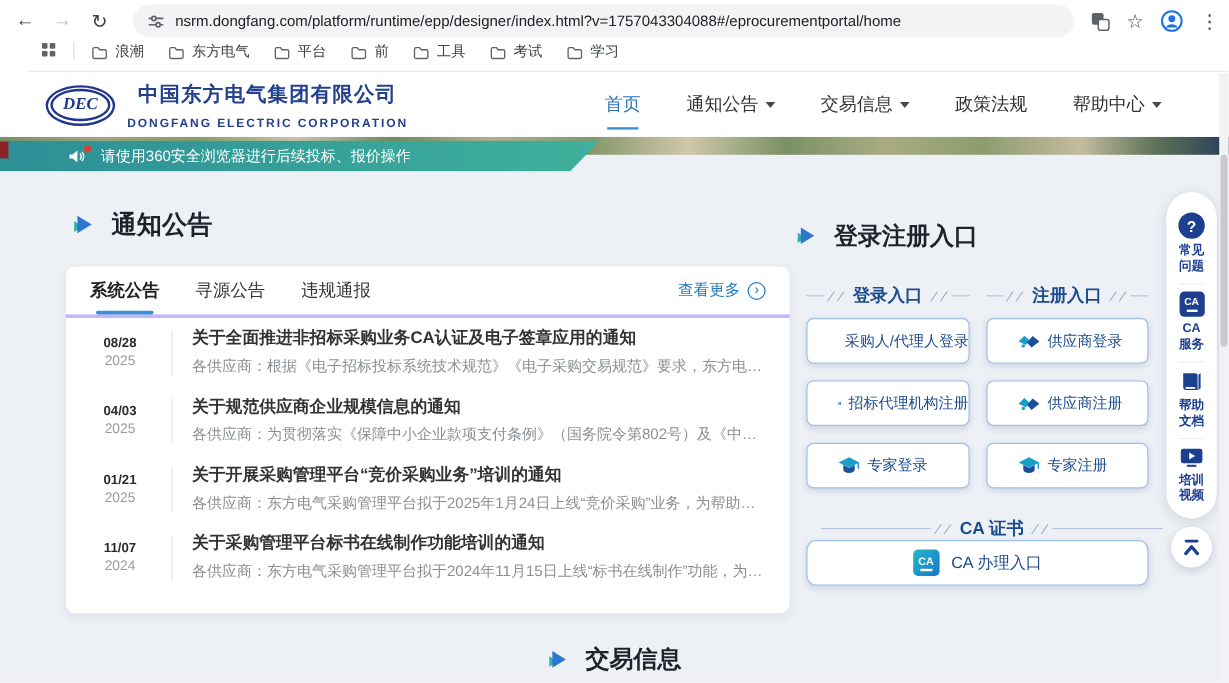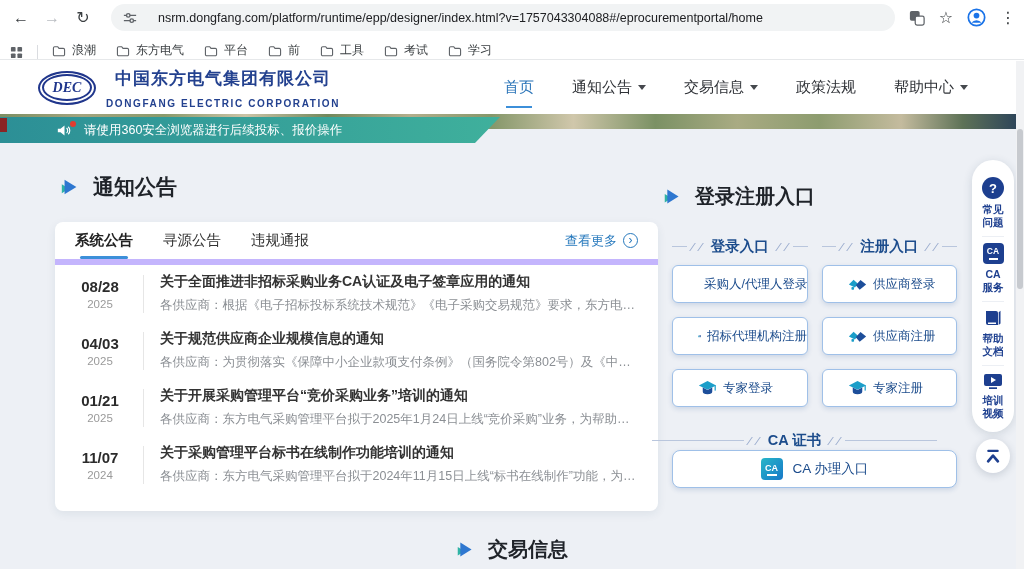--- a/index.html
+++ b/index.html
@@ -5,27 +5,27 @@
   * { margin:0; padding:0; box-sizing:border-box; }
   html,body { width:1024px; height:569px; overflow:hidden; font-family:"Liberation Sans","DejaVu Sans",sans-serif; background:#fff; }
   .screen { position:relative; width:1024px; height:569px; }
 
   
   .chrome-top { height:35px; display:flex; align-items:center; padding:0 8px; background:#fff; }
   .nav-ic { width:26px; height:26px; border-radius:50%; display:flex; align-items:center; justify-content:center;
             font-size:16px; color:#3c4043; margin-right:5px; cursor:pointer; }
   .nav-ic.dim { color:#b9bcc1; }
   .omnibox { flex:1; height:27px; background:#f1f3f4; border-radius:14px; display:flex; align-items:center;
-             padding:0 12px; margin:0 10px; gap:21px; }
+             padding:0 12px; margin:0 10px; gap:9px; }
   .url-text { font-size:12.5px; color:#202124; white-space:nowrap; overflow:hidden; }
   .chrome-right { display:flex; align-items:center; gap:14px; margin-left:4px; }
   .chrome-right span { display:flex; align-items:center; justify-content:center; color:#3c4043; font-size:15px; }
 
-  .bookmarks { height:25px; display:flex; align-items:flex-end; padding:0 10px; gap:20px;
-               border-bottom:1px solid #e6e8ea; font-size:12px; color:#3c4043; background:#fff; }
+  .bookmarks { height:25px; display:flex; align-items:flex-start; padding:0 10px; gap:20px;
+               border-bottom:1px solid #e6e8ea; font-size:12px; color:#3c4043; background:#fff;margin-left:24px; }
   .bm-sep { width:1px; height:14px; background:#dadce0; margin:0 -6px; }
   .bm { display:flex; align-items:center; gap:6px; cursor:pointer; }
 
   
   .page { position:absolute; top:61px; left:0; width:1024px; height:508px; background:#edf0f5; overflow:hidden; }
 
   .site-header { position:absolute; top:0; left:0; right:0; height:53px; background:#fff; z-index:5;
                  display:flex; align-items:center; }
   .logo-wrap { display:flex; align-items:center; gap:10px; margin-left:38px;text-align:center; }
   .dec-oval { width:58px; height:34px; border:2px solid #20368c; border-radius:50%;
@@ -53,50 +53,50 @@
   .red-dot { position:absolute; top:-3px; right:-4px; width:6px; height:6px; border-radius:50%; background:#e23c30; }
   .red-sliver { position:absolute; top:57px; left:0; width:7px; height:14px; background:#8a2424; z-index:5; }
 
   .section-heading { display:flex; align-items:center; gap:13px; font-weight:bold; color:#1f2329; }
   .sh-notices { position:absolute; left:60px; top:112px; font-size:21px; }
   .sh-login { position:absolute; left:663px; top:122px; font-size:20px; }
 
   
   .notice-card { position:absolute; left:55px; top:161px; width:603px; height:289px; background:#fff;
                  border-radius:8px; box-shadow:0 3px 10px rgba(30,60,90,.08); }
-  .tab-row { display:flex; align-items:center; height:43px; padding:0 20px; border-bottom:6px solid #c4b5fd; }
+  .tab-row { display:flex; align-items:center; height:43px; padding:0 20px; border-bottom:3px solid #c4b5fd; }
   .tab { position:relative; font-size:14.5px; color:#333; margin-right:30px; height:100%;
          display:flex; align-items:center; cursor:pointer; }
   .tab.active { font-weight:bold; color:#222; }
   .tab.active::after { content:''; position:absolute; left:8%; right:8%; bottom:0; height:3px; background:#3c8fd9; border-radius:2px; }
   .more { margin-left:auto; display:flex; align-items:center; gap:6px; color:#2779bd; font-size:13px; cursor:pointer; }
   .more-circle { width:15px; height:15px; border:1px solid #2779bd; border-radius:50%;
                  display:flex; align-items:center; justify-content:center; font-size:12px; line-height:1; padding-bottom:2px; }
   .notice-item { display:flex; align-items:center; height:57px; padding:0 20px 0 18px; }
   .date-block { width:54px; text-align:center; flex:none; }
-  .n-date { font-size:15px; font-weight:bold; color:#2b2b2b; }
+  .n-date { font-size:11px; font-weight:bold; color:#2b2b2b; }
   .n-year { font-size:11.5px; color:#9a9a9a; margin-top:3px; }
   .v-div { width:1px; height:38px; background:#e6e6e6; margin:0 16px; flex:none; }
   .n-text { flex:1; min-width:0; }
   .n-title { font-size:14px; font-weight:bold; color:#333; white-space:nowrap; overflow:hidden; text-overflow:ellipsis; }
   .n-summary { font-size:12.5px; color:#8b8f94; margin-top:6px; white-space:nowrap; overflow:hidden; text-overflow:ellipsis; }
 
   
   .entry-dividers { position:absolute; left:672px; top:176px; width:285px; display:flex; gap:14px; }
   .entry-div { flex:1; display:flex; align-items:center; justify-content:center; gap:4px;
                color:#1c4c8c; font-weight:bold; font-size:14.5px; }
   .line { height:1px; background:#b9c6dd; flex:1; }
   .sl { width:2px; height:8px; border-left:1.5px solid #97a9cc; transform:skewX(-35deg); margin:0 1px; }
   .div-label { margin:0 4px; white-space:nowrap; }
   .btn-grid { position:absolute; left:672px; top:204px; width:285px; display:grid;
               grid-template-columns:136px 135px; gap:14px 14px; }
   .entry-btn { height:38px; background:#fff; border:1px solid #9fc0e8; border-radius:6px;
                box-shadow:0 2px 5px rgba(28,76,140,.16); display:flex; align-items:center;
                padding-left:25px; gap:6px; font-size:12.5px; color:#1c4c8c; white-space:nowrap; overflow:hidden; cursor:pointer; }
-  .ca-divider { position:absolute; left:652px; top:370px; width:285px; }
+  .ca-divider { position:absolute; left:684px; top:370px; width:285px; }
   .ca-btn { position:absolute; left:672px; top:389px; width:285px; height:38px; background:#fff;
             border:1px solid #9fc0e8; border-radius:8px; box-shadow:0 2px 5px rgba(28,76,140,.16);
             display:flex; align-items:center; justify-content:center; gap:10px; font-size:13.5px; color:#1c4c8c; cursor:pointer; }
   .ca-badge { width:22px; height:22px; border-radius:4px; background:linear-gradient(135deg,#27b6c8,#1778c8);
               display:flex; flex-direction:column; align-items:center; justify-content:center; flex:none; }
   .ca-badge b { color:#fff; font-size:9px; line-height:10px; }
   .ca-badge i { display:block; width:10px; height:2px; background:#fff; margin-top:1px; }
 
   
   .float-sidebar { position:absolute; right:10px; top:99px; width:42px; background:#fff; border-radius:21px;

